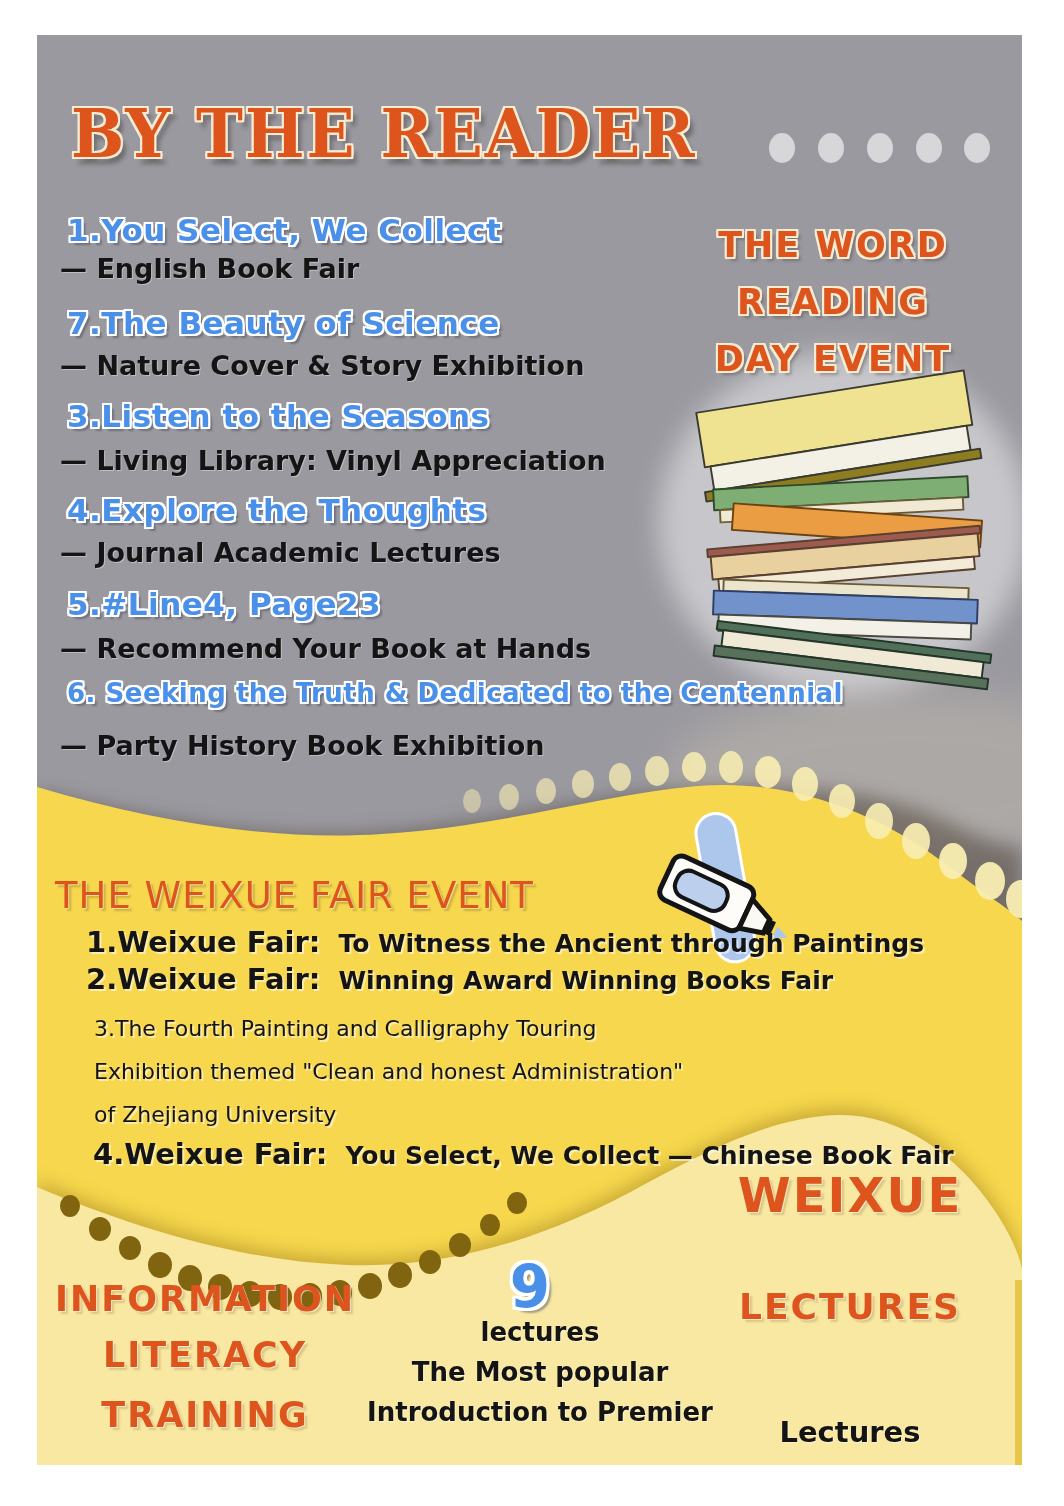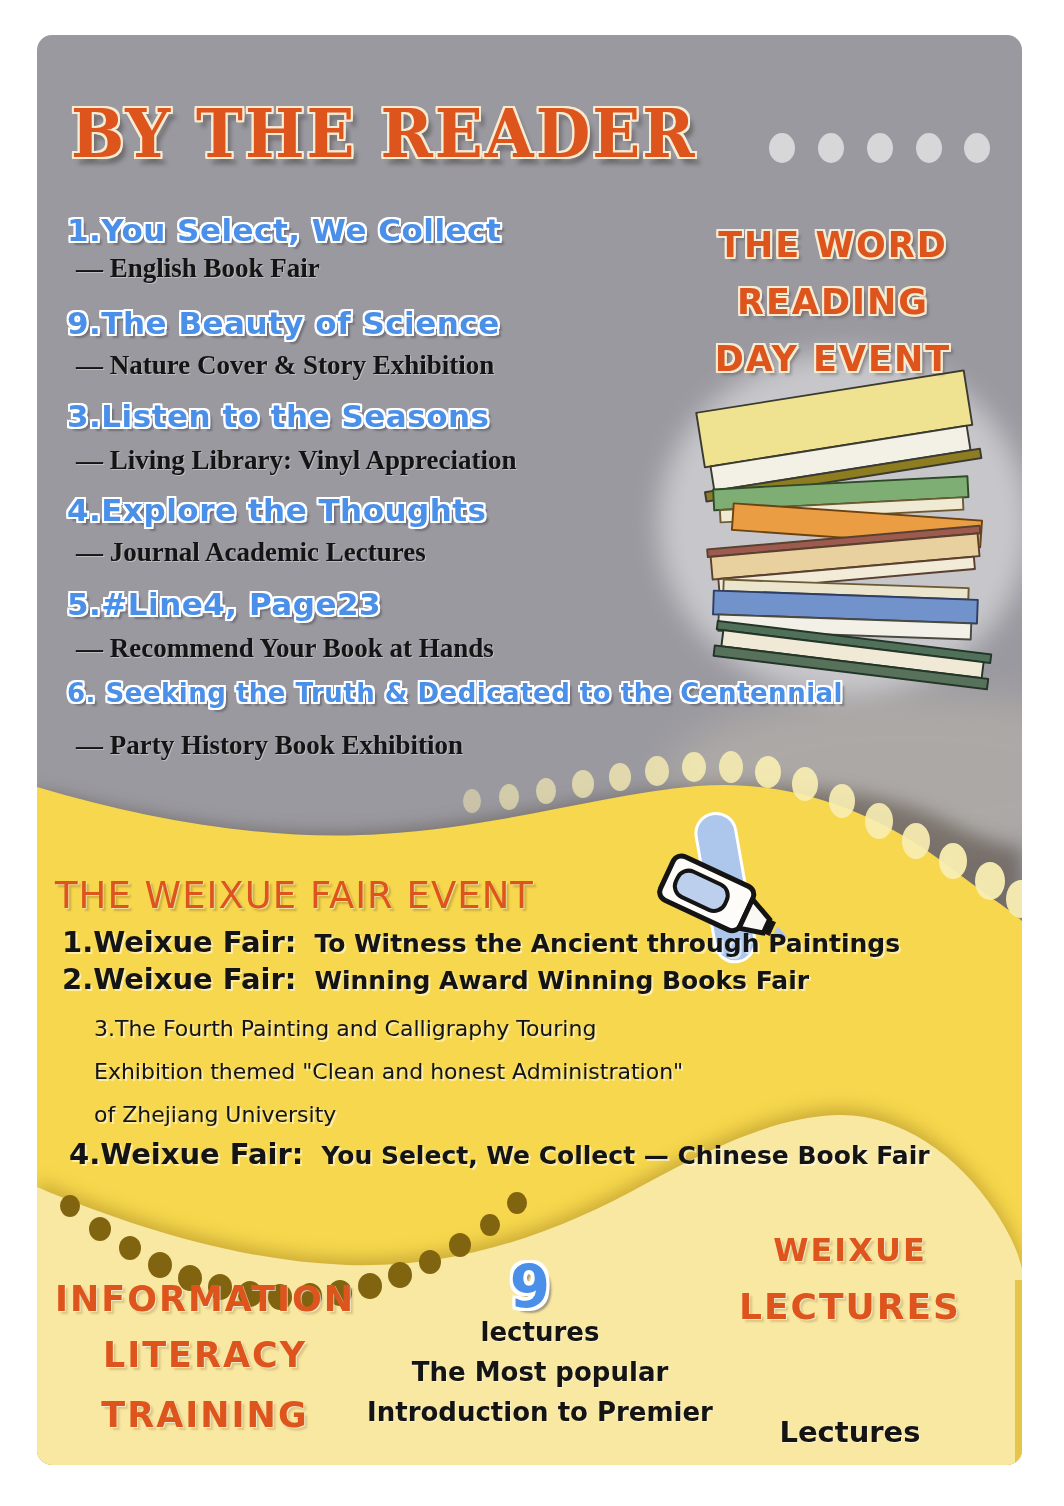--- a/index.html
+++ b/index.html
@@ -1,40 +1,40 @@
 <!DOCTYPE html>
 <html><head>
 <meta charset="utf-8">
 <style>
   html,body{margin:0;padding:0;background:#ffffff;}
   body{width:1064px;height:1506px;position:relative;overflow:hidden;
        font-family:"DejaVu Sans",sans-serif;}
-  .poster{position:absolute;left:37px;top:35px;width:985px;height:1430px;overflow:hidden;border-radius:15px;}
+  .poster{position:absolute;left:37px;top:35px;width:985px;height:1430px;overflow:hidden;}
   .bg{position:absolute;left:0;top:0;width:985px;height:1430px;}
   .abs{position:absolute;white-space:nowrap;}
 
   
   .r-title{left:34px;top:62px;font-family:"DejaVu Serif",serif;font-weight:bold;
     font-size:63px;letter-spacing:2px;color:#dd541d;transform:scaleY(1.06);
     text-shadow:-2px -2px 0 #f6ecd4,2px -2px 0 #f6ecd4,-2px 2px 0 #f6ecd4,2px 2px 0 #f6ecd4,
       0 -2px 0 #f6ecd4,0 2px 0 #f6ecd4,-2px 0 0 #f6ecd4,2px 0 0 #f6ecd4,5px 6px 4px rgba(60,55,50,.45);}
   .r-h{left:30px;font-size:31px;font-weight:bold;color:#4a8fe8;letter-spacing:.5px;
     text-shadow:-2px -2px 0 #fff,2px -2px 0 #fff,-2px 2px 0 #fff,2px 2px 0 #fff,
       0 -2px 0 #fff,0 2px 0 #fff,-2px 0 0 #fff,2px 0 0 #fff,4px 4px 2px rgba(55,55,70,.4);}
-  .r-d{left:39px;font-size:27px;font-weight:bold;color:#141414;
-    text-shadow:1px 1px 0 rgba(255,255,255,.35);font-family:Liberation Serif, serif;}
+  .r-d{left:23px;font-size:27px;font-weight:bold;color:#141414;
+    text-shadow:1px 1px 0 rgba(255,255,255,.35);}
   .word-line{left:640px;width:312px;text-align:center;font-size:35px;font-weight:bold;
     color:#dd541d;letter-spacing:2px;
     text-shadow:-2px -2px 0 #f6ecd4,2px -2px 0 #f6ecd4,-2px 2px 0 #f6ecd4,2px 2px 0 #f6ecd4,
       0 -2px 0 #f6ecd4,0 2px 0 #f6ecd4,-2px 0 0 #f6ecd4,2px 0 0 #f6ecd4,4px 4px 3px rgba(60,55,50,.35);}
 
   
   .f-title{left:18px;top:839px;font-size:37px;font-weight:normal;color:#dd541d;letter-spacing:1px;
     text-shadow:1px 1px 0 rgba(255,255,255,.5),3px 3px 2px rgba(120,90,20,.3);}
-  .f-item{display:flex;align-items:baseline;gap:18px;}
+  .f-item{display:flex;align-items:baseline;gap:18px;margin-left:24px;}
   .f-label{font-size:29px;font-weight:bold;color:#141414;text-shadow:2px 2px 0 rgba(255,255,255,.55);}
   .f-text{font-size:25px;font-weight:bold;color:#141414;text-shadow:2px 2px 0 rgba(255,255,255,.55);}
   .f-big{left:28px;font-size:22px;font-weight:normal;color:#141414;
     text-shadow:2px 2px 0 rgba(255,255,255,.55);margin-left:29px;}
 
   
   .s-orange{width:320px;text-align:center;font-size:35px;font-weight:bold;color:#dd541d;
     letter-spacing:2px;text-shadow:1px 1px 0 rgba(255,255,255,.6),3px 3px 2px rgba(140,100,30,.25);}
   .s-black{text-align:center;font-size:26px;font-weight:bold;color:#141414;
     text-shadow:1px 1px 0 rgba(255,255,255,.5);}
@@ -162,21 +162,21 @@
         <rect x="30" y="309" width="290" height="11" fill="#57715a"></rect>
       </g>
     </g>
   </svg>
 
   <div class="abs r-title">BY THE READER</div>
 
   <div class="abs r-h" style="top:177px">1.You Select, We Collect</div>
   <div class="abs r-d" style="top:218px">— English Book Fair</div>
 
-  <div class="abs r-h" style="top:270px">9.The Beauty of Science</div>
+  <div class="abs r-h" style="top:270px">7.The Beauty of Science</div>
   <div class="abs r-d" style="top:315px">— Nature Cover &amp; Story Exhibition</div>
 
   <div class="abs r-h" style="top:363px">3.Listen to the Seasons</div>
   <div class="abs r-d" style="top:410px">— Living Library: Vinyl Appreciation</div>
 
   <div class="abs r-h" style="top:457px">4.Explore the Thoughts</div>
   <div class="abs r-d" style="top:502px">— Journal Academic Lectures</div>
 
   <div class="abs r-h" style="top:551px">5.#Line4, Page23</div>
   <div class="abs r-d" style="top:598px">— Recommend Your Book at Hands</div>
@@ -210,17 +210,17 @@
 
   <div class="abs s-orange" style="left:8px;top:1244px">INFORMATION</div>
   <div class="abs s-orange" style="left:8px;top:1300px">LITERACY</div>
   <div class="abs s-orange" style="left:8px;top:1360px">TRAINING</div>
 
   <div class="abs s-num" style="left:433px;top:1218px;width:120px;font-size:58px">9</div>
   <div class="abs s-black" style="left:293px;top:1282px;width:420px">lectures</div>
   <div class="abs s-black" style="left:293px;top:1322px;width:420px">The Most popular</div>
   <div class="abs s-black" style="left:293px;top:1362px;width:420px">Introduction to Premier</div>
 
-  <div class="abs s-orange" style="left:653px;top:1196px;font-size:32px">WEIXUE</div>
+  <div class="abs s-orange" style="left:653px;top:1132px;font-size:48px">WEIXUE</div>
   <div class="abs s-orange" style="left:653px;top:1251px;font-size:36px">LECTURES</div>
   <div class="abs s-black" style="left:653px;top:1380px;width:320px;font-size:29px">Lectures</div>
 
 </div>
 
 </body></html>

